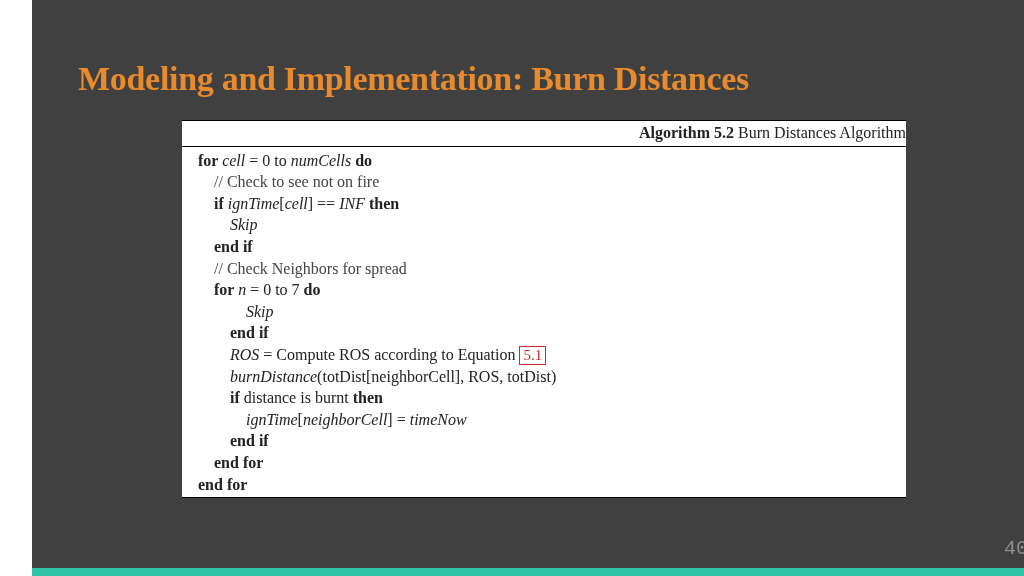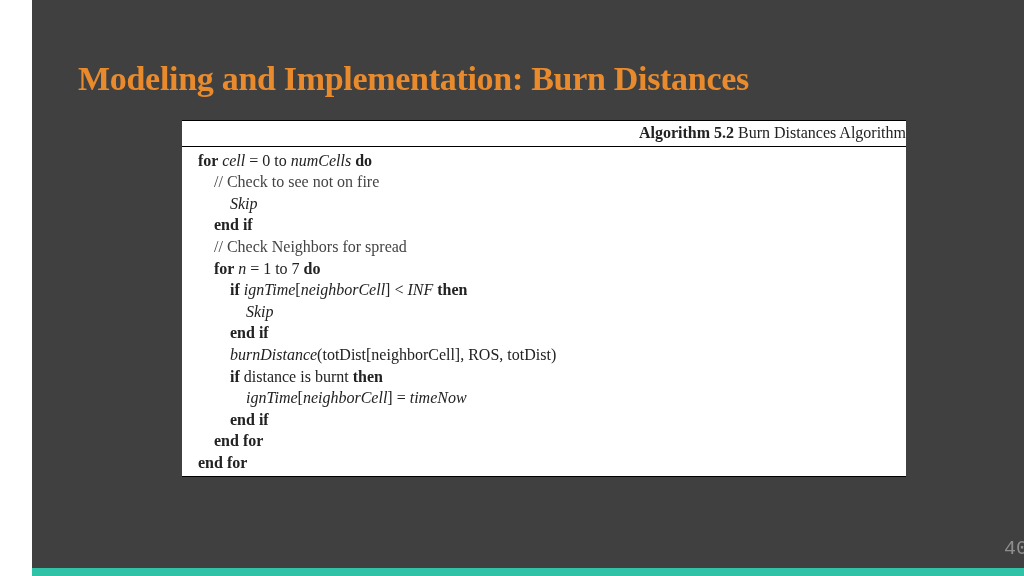--- a/index.html
+++ b/index.html
@@ -86,47 +86,50 @@
     </div>
     <div class="rule-thin"></div>
     <div class="algo-body">
 
       <div class="ind1">
         <span class="bold">for </span><span class="it">cell</span><span> = 0 to </span><span class="it">numCells</span><span class="bold"> do</span>
       </div>
 
       <div class="ind2 comment">// Check to see not on fire</div>
 
+      <div class="ind2">
+        <span class="bold">if </span><span class="it">ignTime</span><span>[</span><span class="it">cell</span><span>] == </span><span class="it">INF</span><span class="bold"> then</span>
+      </div>
 
       <div class="ind3">
         <span class="it">Skip</span>
       </div>
 
       <div class="ind2">
         <span class="bold">end if</span>
       </div>
 
       <div class="ind2 comment">// Check Neighbors for spread</div>
 
       <div class="ind2">
-        <span class="bold">for </span><span class="it">n</span><span> = 1 to 7 </span><span class="bold">do</span>
+        <span class="bold">for </span><span class="it">n</span><span> = 0 to 7 </span><span class="bold">do</span>
       </div>
 
-      <div class="ind3">
-        <span class="bold">if </span><span class="it">ignTime</span><span>[</span><span class="it">neighborCell</span><span>] &lt; </span><span class="it">INF</span><span class="bold"> then</span>
-      </div>
 
       <div class="ind4">
         <span class="it">Skip</span>
       </div>
 
       <div class="ind3">
         <span class="bold">end if</span>
       </div>
 
+      <div class="ind3">
+        <span class="it">ROS</span><span> = Compute ROS according to Equation </span><span class="eqref">5.1</span>
+      </div>
 
       <div class="ind3">
         <span class="it">burnDistance</span><span>(totDist[neighborCell], ROS, totDist)</span>
       </div>
 
       <div class="ind3">
         <span class="bold">if </span><span>distance is burnt </span><span class="bold">then</span>
       </div>
 
       <div class="ind4">

